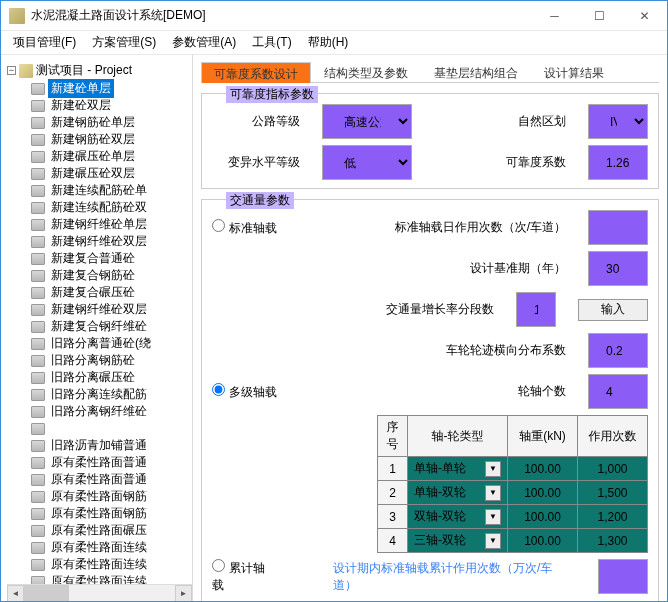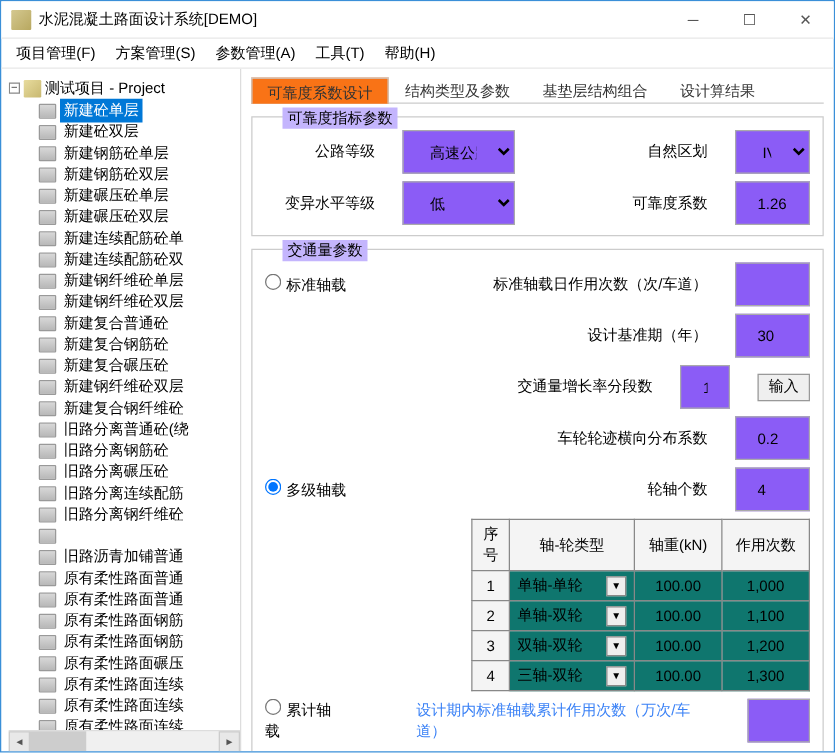--- a/index.html
+++ b/index.html
@@ -30,21 +30,21 @@
 .tab{padding:3px 12px 0 12px;border:1px solid transparent;border-bottom:none;color:#333}
 .tab.act{border-color:#ccc;background:#f97316;position:relative;top:1px}
 .group{border:1px solid #ccc;margin-top:10px;padding:10px 10px 8px 10px;position:relative}
 .gtitle{position:absolute;top:-8px;left:24px;background:#c4b5fd;padding:0 4px}
 .row{display:flex;align-items:center;margin-bottom:6px;gap:22px}
 .row:last-child{margin-bottom:0}
 .lblr{text-align:right}
 select,input[type=text]{border:1px solid #aaa;height:35px;padding:0 17px;background:#8b5cf6;font-size:12px}
 select{padding-right:14px}
 input[type=radio]{margin-right:4px}
-.btn{border:1px solid #999;background:#efefef;height:22px;padding:0 8px}
+.btn{border:1px solid #999;background:#efefef;height:22px;padding:0 22px}
 table{border-collapse:collapse;margin-left:auto}
 th,td{border:1px solid #888;padding:3px 6px;text-align:center;background:#0f766e}
 th{background:#f4f4f4;font-weight:normal}
 td.idx{background:#f4f4f4;width:30px}
 .cellsel{display:flex;align-items:center;justify-content:space-between;gap:4px}
 .dd{width:16px;height:16px;border:1px solid #888;background:#eee;display:flex;align-items:center;justify-content:center;font-size:8px}
 .dis{color:#3b82f6}
 .spacer{flex:1}
 </style>
 </head>
@@ -287,21 +287,21 @@
               </tr>
               <tr>
                 <td class="idx">2</td>
                 <td>
                   <div class="cellsel">
                     <span>单轴-双轮</span>
                     <span class="dd">▼</span>
                   </div>
                 </td>
                 <td>100.00</td>
-                <td>1,100</td>
+                <td>1,500</td>
               </tr>
               <tr>
                 <td class="idx">3</td>
                 <td>
                   <div class="cellsel">
                     <span>双轴-双轮</span>
                     <span class="dd">▼</span>
                   </div>
                 </td>
                 <td>100.00</td>

